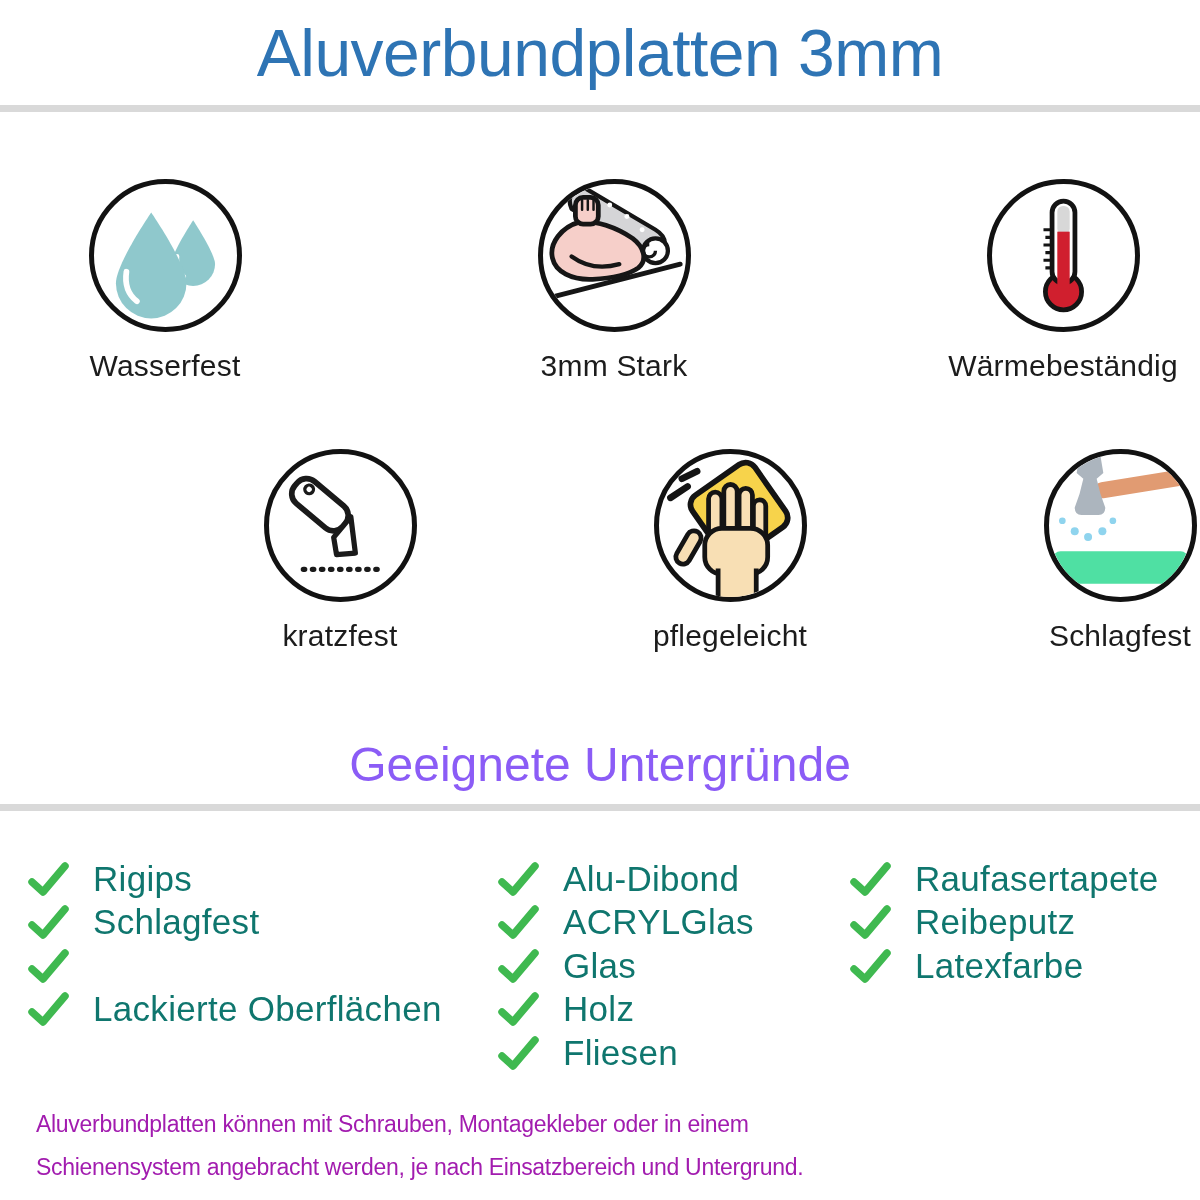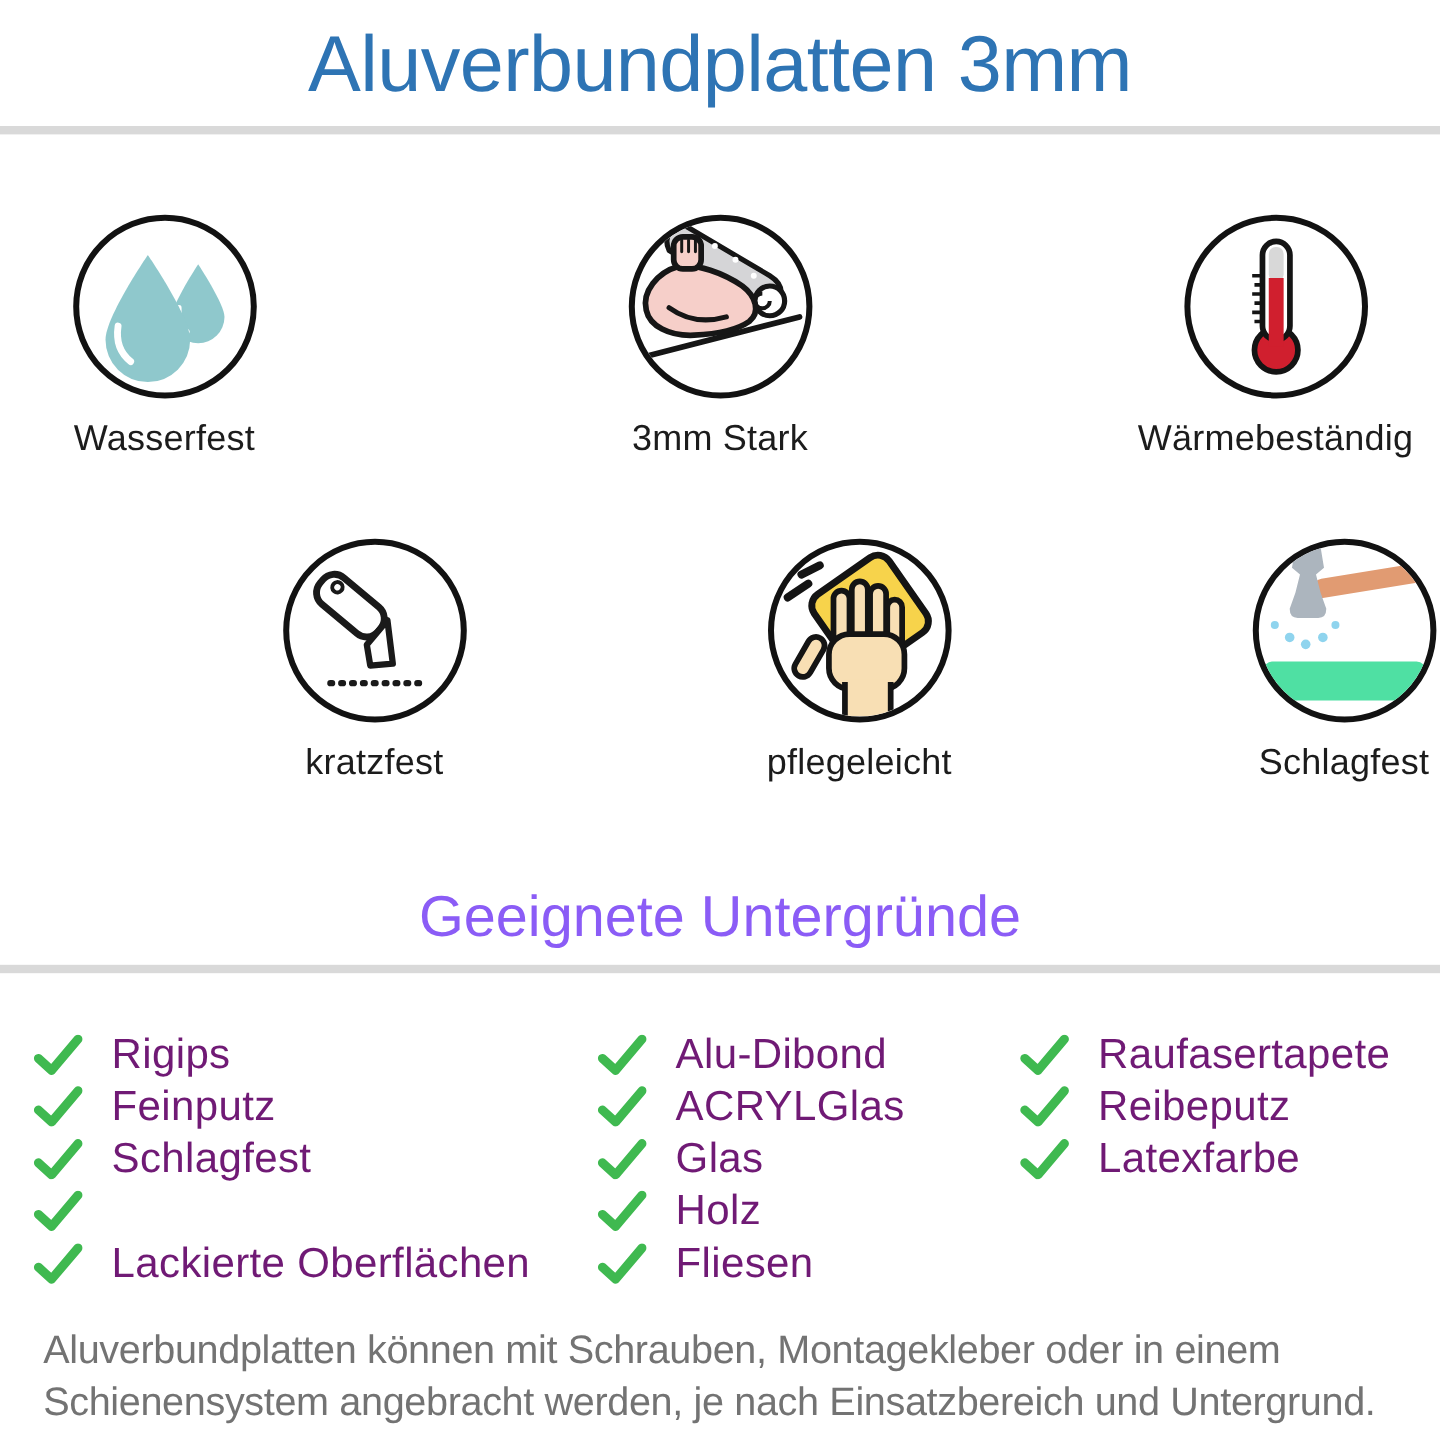--- a/index.html
+++ b/index.html
@@ -10,40 +10,40 @@
                 color:#2e74b4; font-weight:400; letter-spacing:-0.5px; }
 
   .divider { height:7px; background:#d9d9d9; width:100%; }
   .d1 { margin-top:23px; }
   .d2 { margin-top:12px; }
 
   .feat-row { display:flex; justify-content:space-between; }
   .row1 { margin-top:67px; padding:0 57px; }
   .row2 { margin-top:66px; padding-left:232px; }
 
-  .feature { display:flex; flex-direction:column; align-items:center; width:160px; }
+  .feature { display:flex; flex-direction:column; align-items:center; width:160px;margin-left:28px; }
   .circle { width:153px; height:153px; border:5px solid #121212; border-radius:50%;
             overflow:hidden; background:#fff; display:flex; align-items:center; justify-content:center; }
   .circle svg { width:143px; height:143px; display:block; }
   .feature-label { margin-top:17px; font-size:30px; line-height:34px; color:#1c1c1c;
                    white-space:nowrap; letter-spacing:0.2px; }
 
   .section-heading { margin-top:85px; text-align:center; font-size:48px; line-height:54px;
                      color:#8b5cf6; font-weight:400; }
 
   .substrates { margin-top:46px; display:grid; grid-template-columns:470px 352px auto;
                 padding-left:28px; }
   .sub-col { display:flex; flex-direction:column; }
   .li { display:flex; align-items:center; height:43.5px; gap:24px; font-size:35px;
-        color:#701a75; letter-spacing:0.3px; white-space:nowrap; }
+        color:#0f766e; letter-spacing:0.3px; white-space:nowrap; }
   .check { width:41px; height:34px; flex:0 0 41px; display:flex; align-items:center; }
   .check svg { width:41px; height:34px; }
 
-  .footer-note { margin-top:28px; padding-left:36px; font-size:33px; line-height:43px;
-                 color:#737373; letter-spacing:-0.3px; white-space:nowrap; }
+  .footer-note { margin-top:28px; padding-left:36px; font-size:23px; line-height:43px;
+                 color:#a21caf; letter-spacing:-0.3px; white-space:nowrap; }
 </style>
 </head>
 <body>
 
 <div class="page-title">Aluverbundplatten 3mm</div>
 <div class="divider d1"></div>
 
 <div class="feat-row row1">
 
   <div class="feature">
@@ -155,28 +155,20 @@
           </svg>
         </span>
       <span>Rigips</span>
     </div>
     <div class="li">
       <span class="check">
           <svg viewBox="0 0 41 34">
             <path d="M4 20 L15 30 L37 4" fill="none" stroke="#3fb950" stroke-width="7.5" stroke-linecap="round" stroke-linejoin="round"></path>
           </svg>
         </span>
-      <span>Feinputz</span>
-    </div>
-    <div class="li">
-      <span class="check">
-          <svg viewBox="0 0 41 34">
-            <path d="M4 20 L15 30 L37 4" fill="none" stroke="#3fb950" stroke-width="7.5" stroke-linecap="round" stroke-linejoin="round"></path>
-          </svg>
-        </span>
       <span>Schlagfest</span>
     </div>
     <div class="li">
       <span class="check">
           <svg viewBox="0 0 41 34">
             <path d="M4 20 L15 30 L37 4" fill="none" stroke="#3fb950" stroke-width="7.5" stroke-linecap="round" stroke-linejoin="round"></path>
           </svg>
         </span>
     </div>
     <div class="li">

